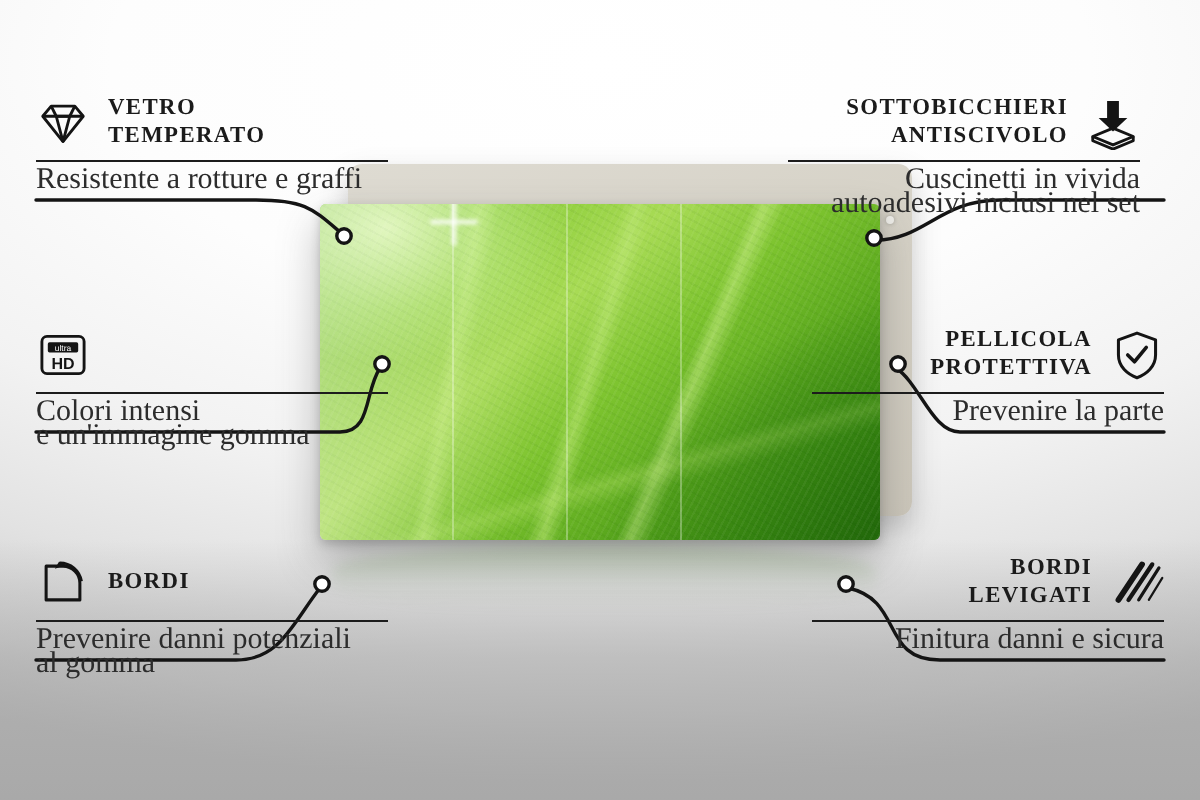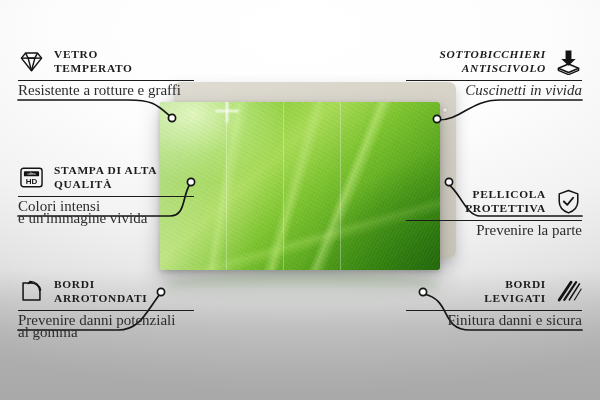--- a/index.html
+++ b/index.html
@@ -66,22 +66,22 @@
   .ic{width:27px;height:27px;flex:0 0 27px;display:block;}
   .title{font-family:"Liberation Serif",serif;font-weight:700;color:#1b1b1b;
     font-size:11.4px;letter-spacing:.7px;line-height:13.2px;text-transform:uppercase;}
   .rule{height:1.4px;background:#1c1c1c;margin-top:5px;}
   .sub{font-family:"Liberation Serif",serif;color:#2c2c2c;font-size:15px;
     line-height:11.2px;margin-top:4px;}
 
   .p1{left:18px;top:48px;}
   .p2{left:18px;top:164px;}
   .p3{left:18px;top:278px;}
-  .p4{right:18px;top:48px;font-style:italic;}
-  .p5{right:18px;top:164px;margin-top:24px;}
+  .p4{right:30px;top:48px;}
+  .p5{right:18px;top:164px;}
   .p6{right:18px;top:278px;}
 
   .leader{position:absolute;inset:0;pointer-events:none;}
 </style>
 </head>
 <body>
 
 <div class="stage">
   <div class="bg"></div>
   <div class="bg-floor"></div>
@@ -144,42 +144,37 @@
   </div>
 
   <div class="callout c-left p2">
     <div class="head">
       <svg class="ic" viewBox="0 0 32 32">
         <rect x="3.5" y="5" width="25" height="22" rx="3" fill="none" stroke="#141414" stroke-width="1.7"></rect>
         <rect x="7" y="8.5" width="18" height="6" rx="1" fill="#141414"></rect>
         <text x="16" y="13.6" font-family="Liberation Sans, sans-serif" font-size="5" fill="#ffffff" text-anchor="middle">ultra</text>
         <text x="16" y="24" font-family="Liberation Sans, sans-serif" font-size="9.5" font-weight="bold" fill="#141414" text-anchor="middle">HD</text>
       </svg>
-      <div>
-        <div class="title">STAMPA DI ALTA</div>
-        <div class="title">QUALITÀ</div>
-      </div>
     </div>
     <div class="rule"></div>
     <div class="sub">
       <div>Colori intensi</div>
-      <div>e un'immagine vivida</div>
+      <div>e un'immagine gomma</div>
     </div>
   </div>
 
   <div class="callout c-left p3">
     <div class="head">
       <svg class="ic" viewBox="0 0 32 32">
         <path d="M6 6 H16 A10 10 0 0 1 26 16 V26 H6 Z" fill="none" stroke="#141414" stroke-width="1.8" stroke-linejoin="round"></path>
         <path d="M14 4 A13 13 0 0 1 27 15" fill="none" stroke="#141414" stroke-width="1.6"></path>
         <path d="M11.2 7.6 L13.6 3.4 L18 5.2 Z" fill="#141414"></path>
       </svg>
       <div>
         <div class="title">BORDI</div>
-        <div class="title">ARROTONDATI</div>
       </div>
     </div>
     <div class="rule"></div>
     <div class="sub">
       <div>Prevenire danni potenziali</div>
       <div>al gomma</div>
     </div>
   </div>
 
   <div class="callout c-right p4">
@@ -190,20 +185,21 @@
         <path d="M4 24 V26.5 L16 31.5 L28 26.5 V24" fill="none" stroke="#141414" stroke-width="1.7" stroke-linejoin="round"></path>
       </svg>
       <div>
         <div class="title">SOTTOBICCHIERI</div>
         <div class="title">ANTISCIVOLO</div>
       </div>
     </div>
     <div class="rule"></div>
     <div class="sub">
       <div>Cuscinetti in vivida</div>
+      <div>autoadesivi inclusi nel set</div>
     </div>
   </div>
 
   <div class="callout c-right p5">
     <div class="head">
       <svg class="ic" viewBox="0 0 32 32">
         <path d="M16 3 L27 7 V16 C27 23 21.5 27.5 16 29.5 C10.5 27.5 5 23 5 16 V7 Z" fill="none" stroke="#141414" stroke-width="1.8" stroke-linejoin="round"></path>
         <path d="M10.5 16 L14.5 20 L21.5 11.5" fill="none" stroke="#141414" stroke-width="2.1" stroke-linecap="round" stroke-linejoin="round"></path>
       </svg>
       <div>

